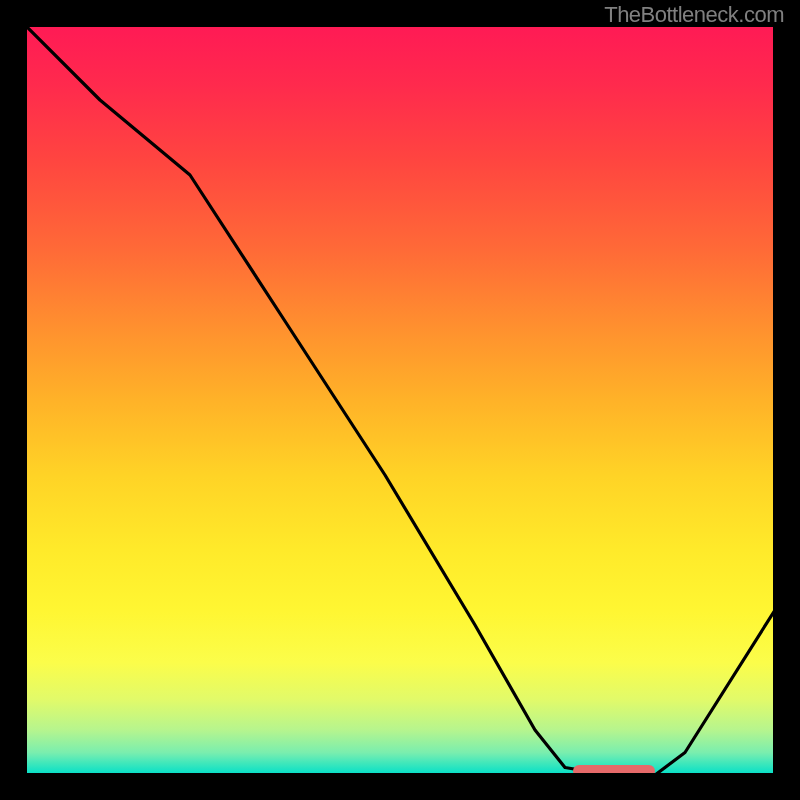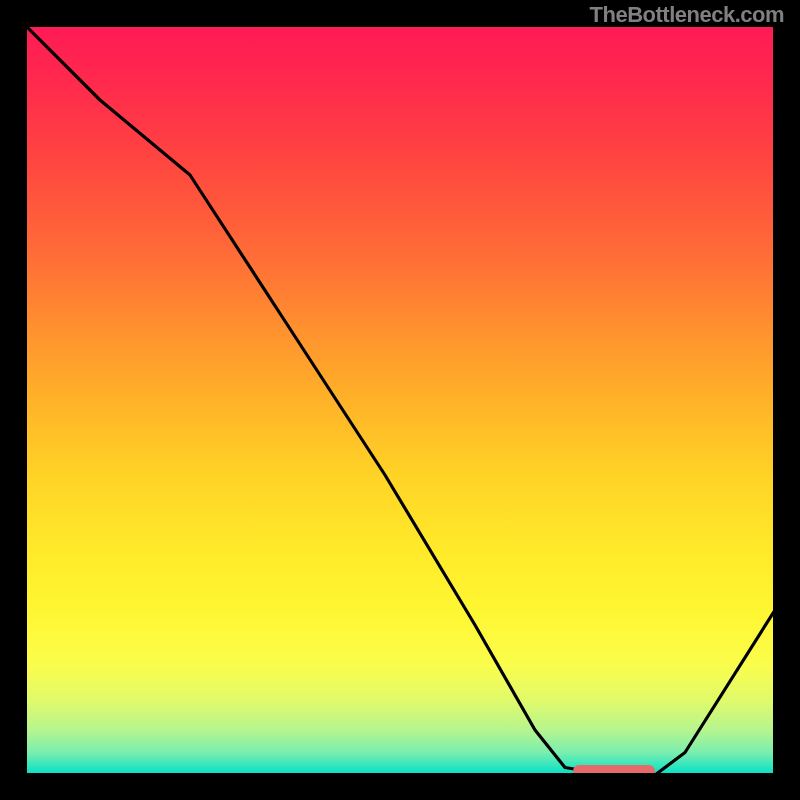--- a/index.html
+++ b/index.html
@@ -10,21 +10,21 @@
     position: relative;
     font-family: Arial, Helvetica, sans-serif;
     overflow: hidden;
   }
   .watermark {
     position: absolute;
     top: 2px;
     right: 16px;
     color: #808080;
     font-size: 22px;
-    font-weight: 700;
+    font-weight: 400;
     letter-spacing: -0.5px;
     z-index: 30;
     margin-left: 32px;
   }
   .plot-area {
     position: absolute;
     left: 25px;
     top: 25px;
     width: 750px;
     height: 750px;

